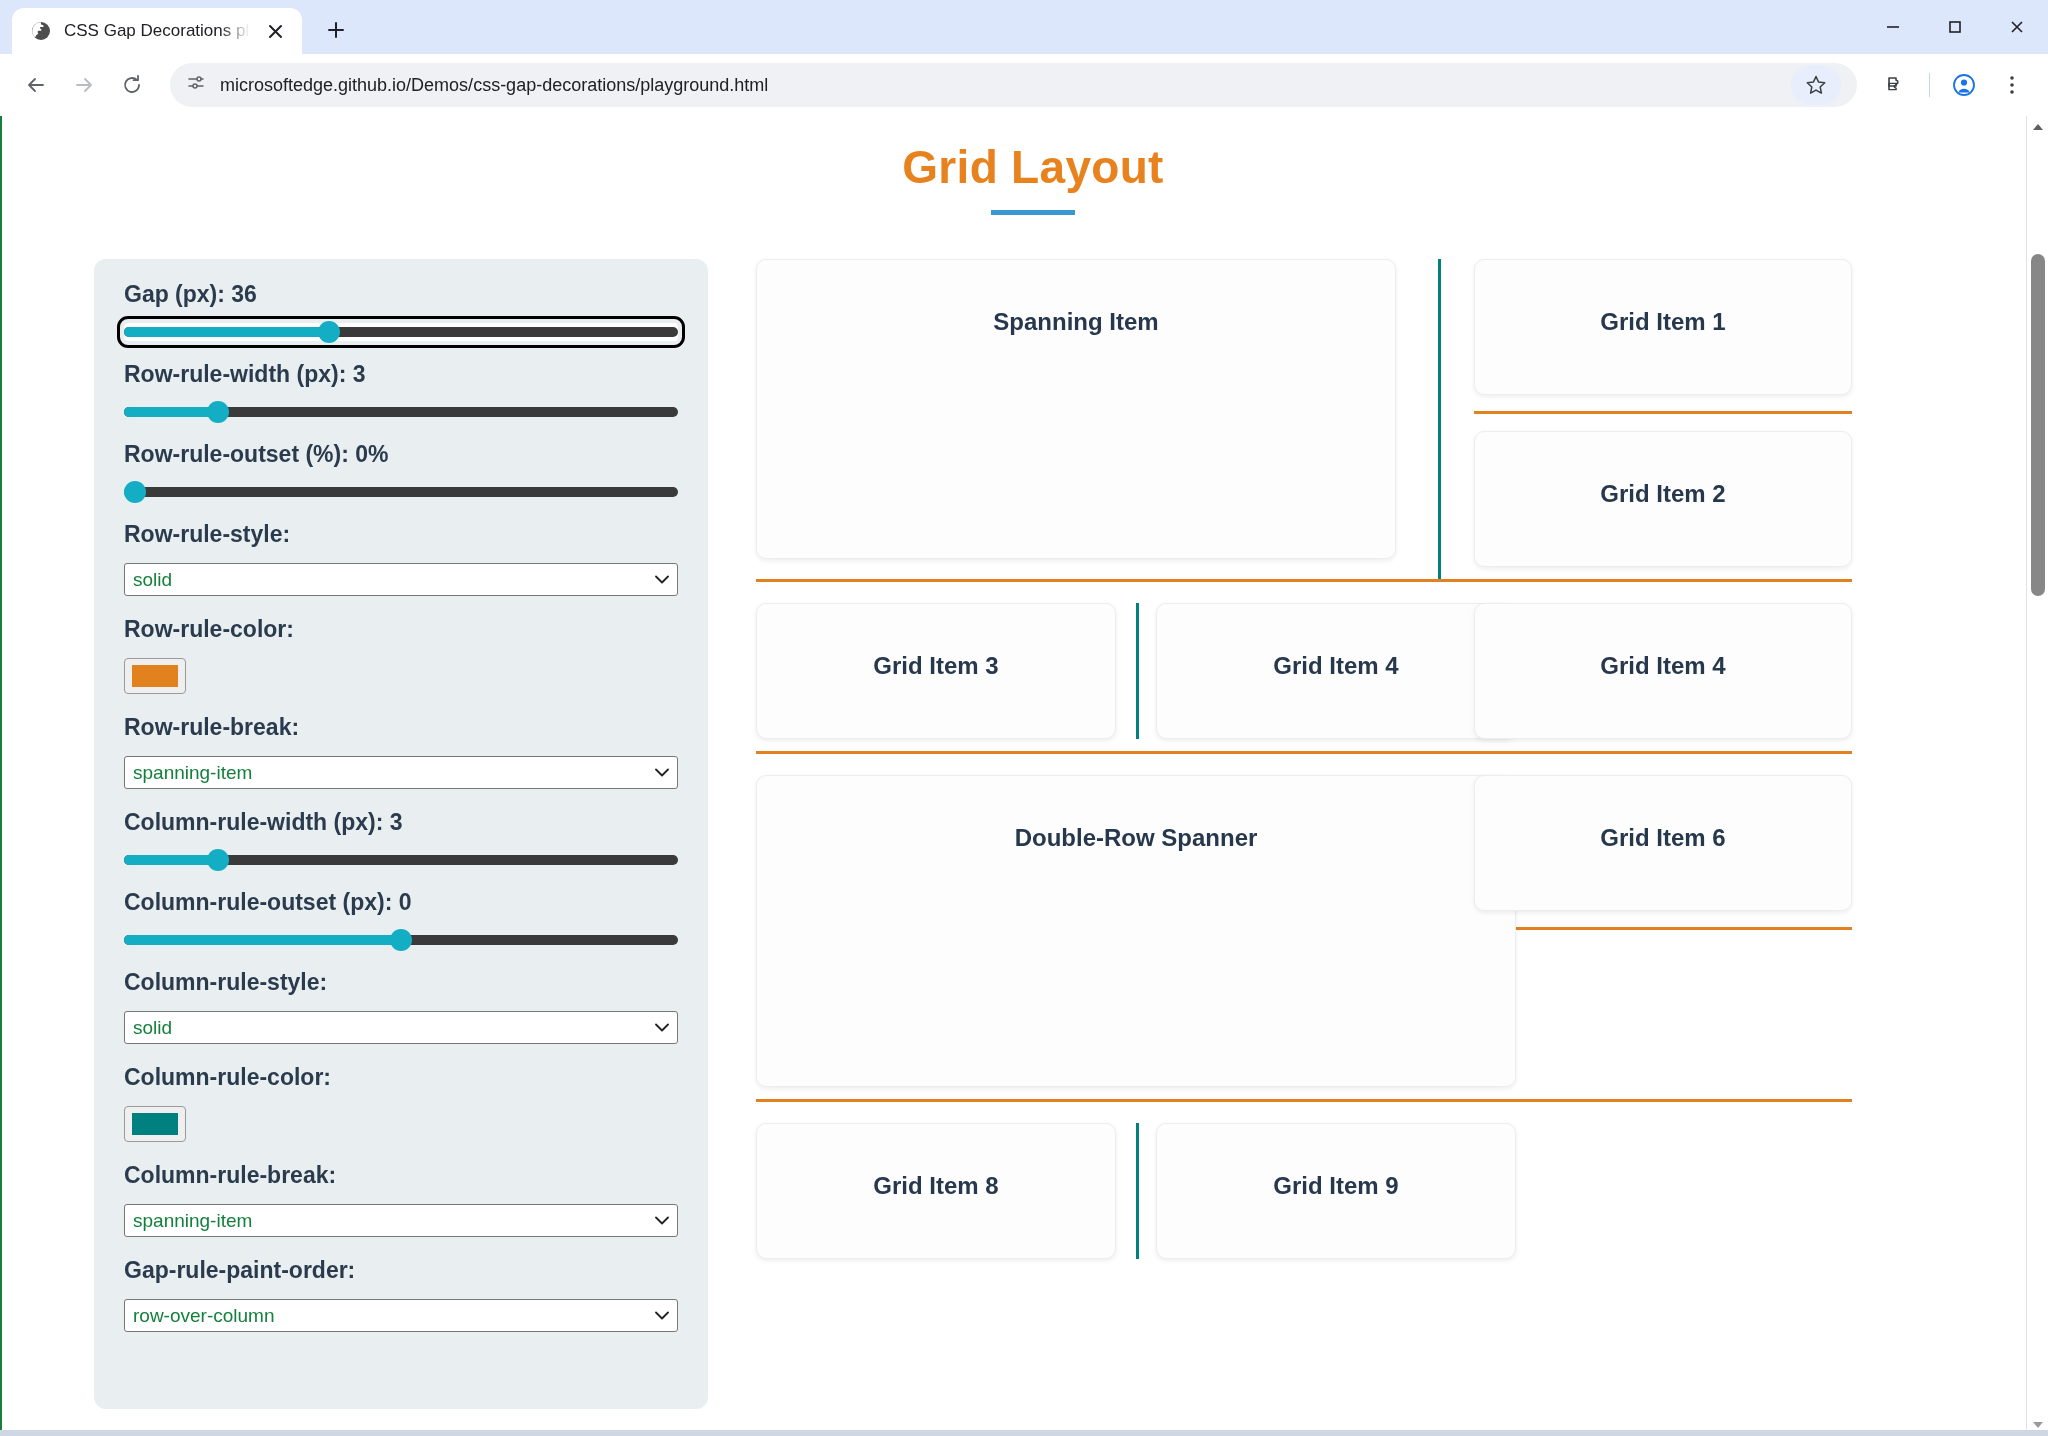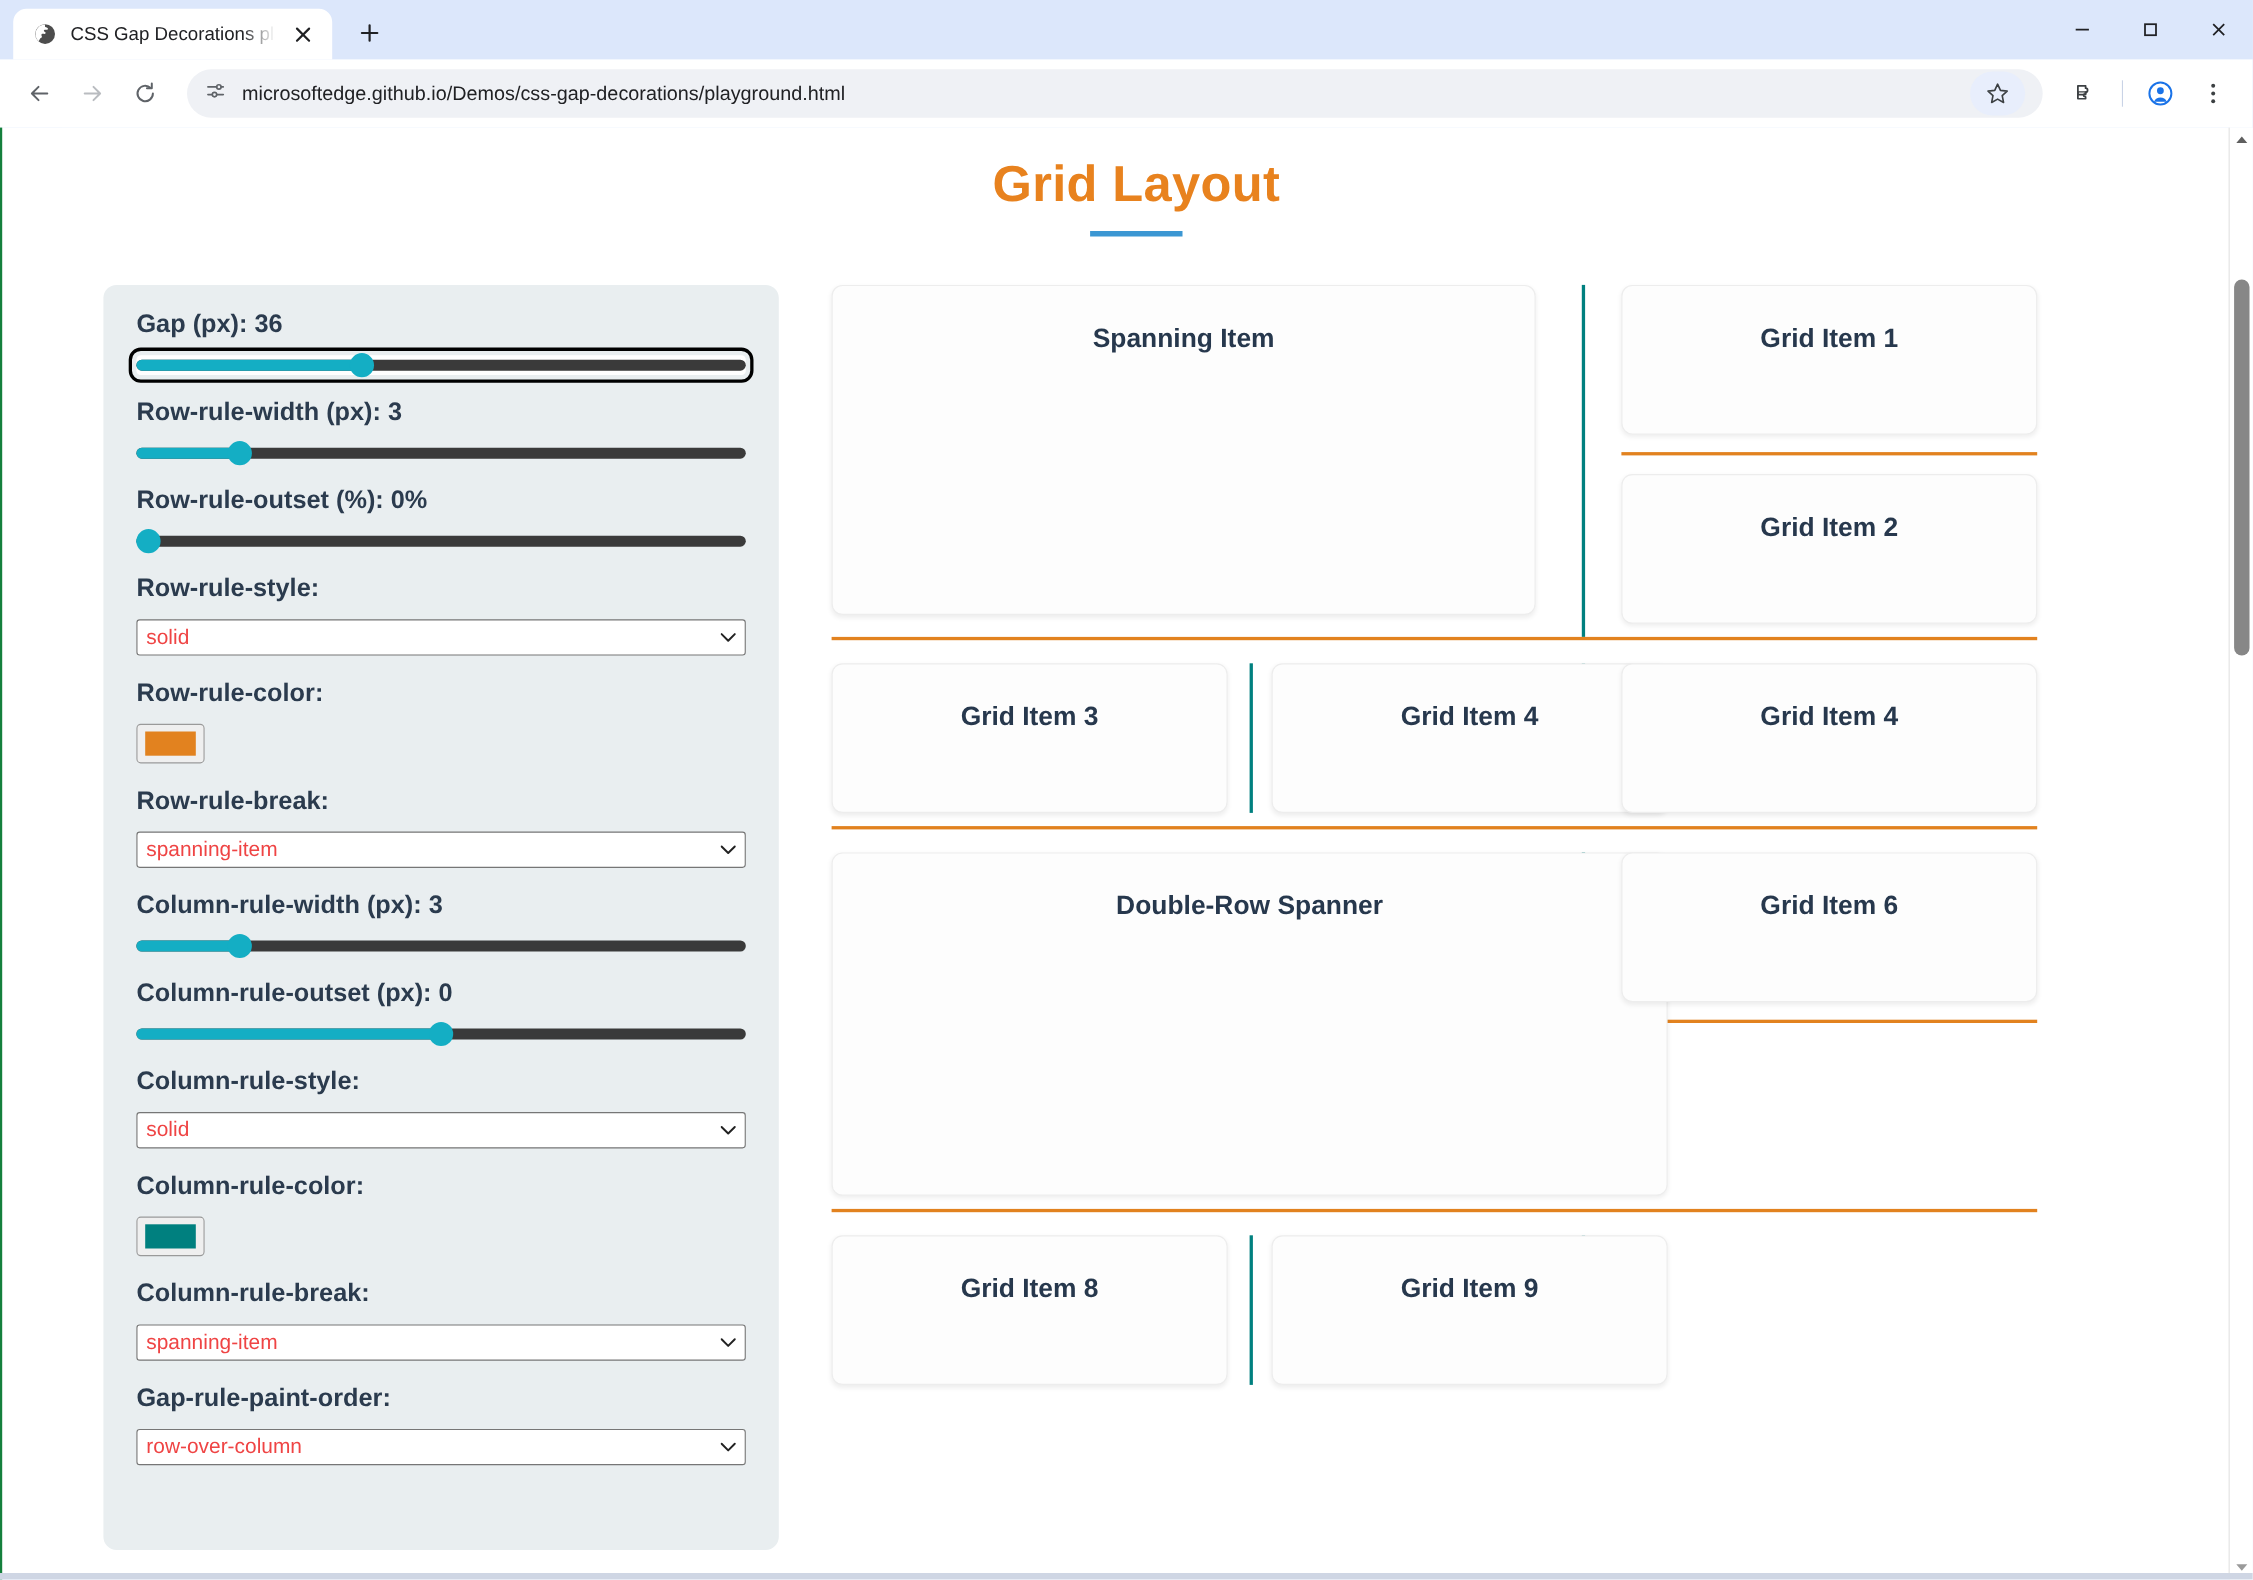--- a/index.html
+++ b/index.html
@@ -81,40 +81,40 @@
 
   .slider { position:relative; height:18px; width:100%; display:flex; align-items:center; }
   .slider .track { position:absolute; left:0; right:0; height:10px; border-radius:5px; background:#3a3a3a; }
   .slider .fill  { position:absolute; left:0; height:10px; border-radius:5px 0 0 5px; background:#14aec4; }
   .slider .thumb { position:absolute; width:22px; height:22px; border-radius:50%; background:#14aec4; transform:translateX(-50%); }
   .slider.focused { outline:3px solid #000; outline-offset:4px; border-radius:4px; background:#fff; }
 
   .select {
     width:100%; height:33px; background:#ffffff; border:1px solid #767676;
     border-radius:3px; display:flex; align-items:center; padding:0 8px;
-    font-size:19px; color:#ef4444; position:relative;
+    font-size:19px; color:#15803d; position:relative;
   }
   .select .caret { margin-left:auto; }
 
   .swatch-btn {
     width:62px; height:36px; background:#efefef; border:1px solid #9a9a9a;
     border-radius:4px; display:flex; align-items:center; justify-content:center;
   }
   .swatch-in { width:46px; height:22px; }
 
   
   .grid-area {
     flex:1 1 auto; position:relative; margin-left:48px; margin-right:80px;
     height:1150px;
   }
   .gcell {
     position:absolute; background:#fdfdfd; border-radius:10px;
     border:1px solid #ededed;
     box-shadow:0 2px 5px rgba(0,0,0,.07);
-    padding-top:34px; text-align:center;
+    padding-top:48px; text-align:center;
   }
   .gcell span { font-size:24px; font-weight:bold; color:#27384d; }
   .rule-h { position:absolute; height:3px; }
   .rule-v { position:absolute; width:3px; }
 
   
   .scrollbar {
     position:absolute; right:0; top:116px; width:22px; height:1320px;
     background:#ffffff; border-left:1px solid #e2e2e2;
   }

